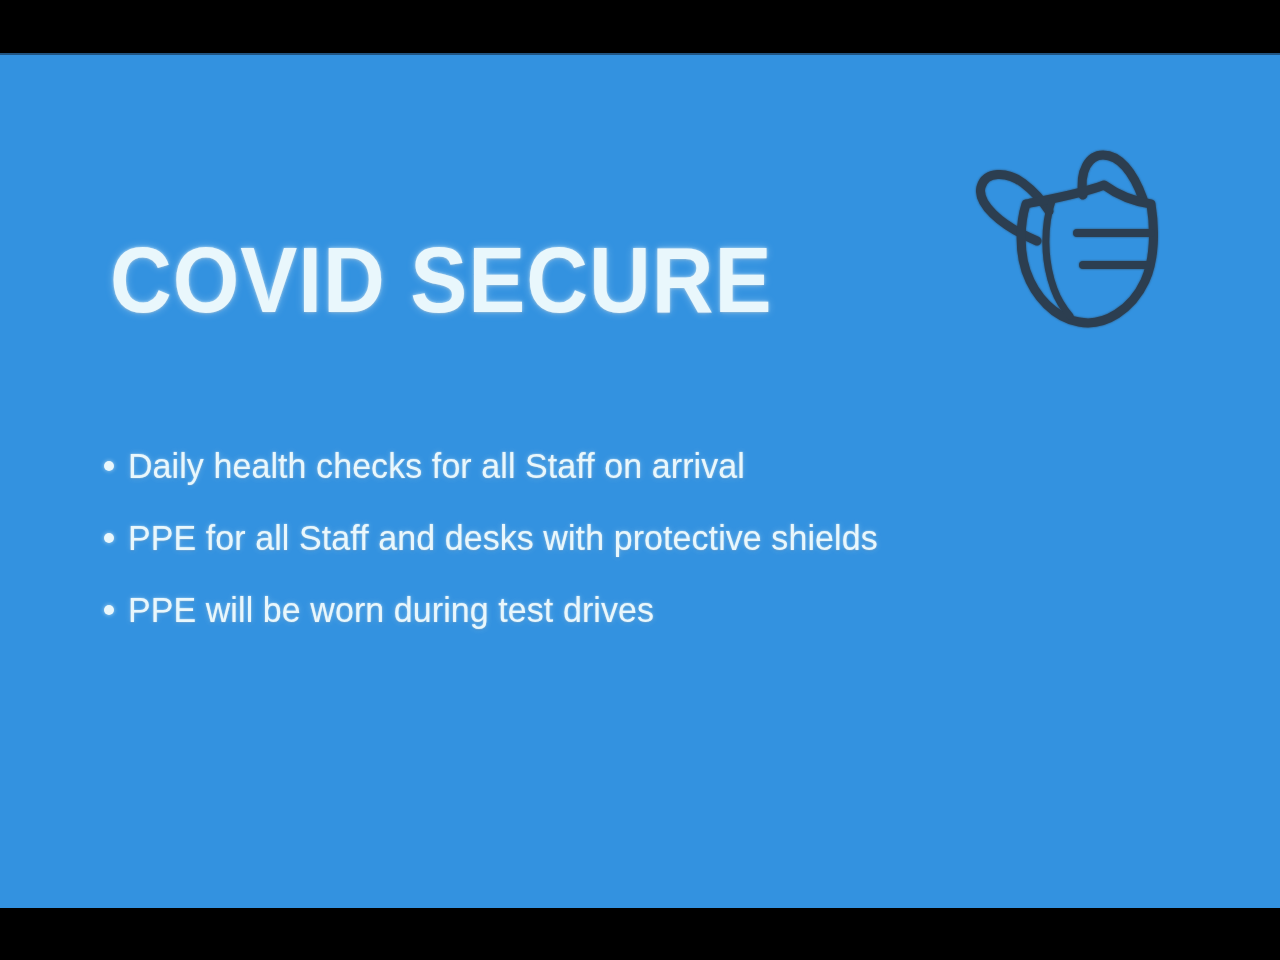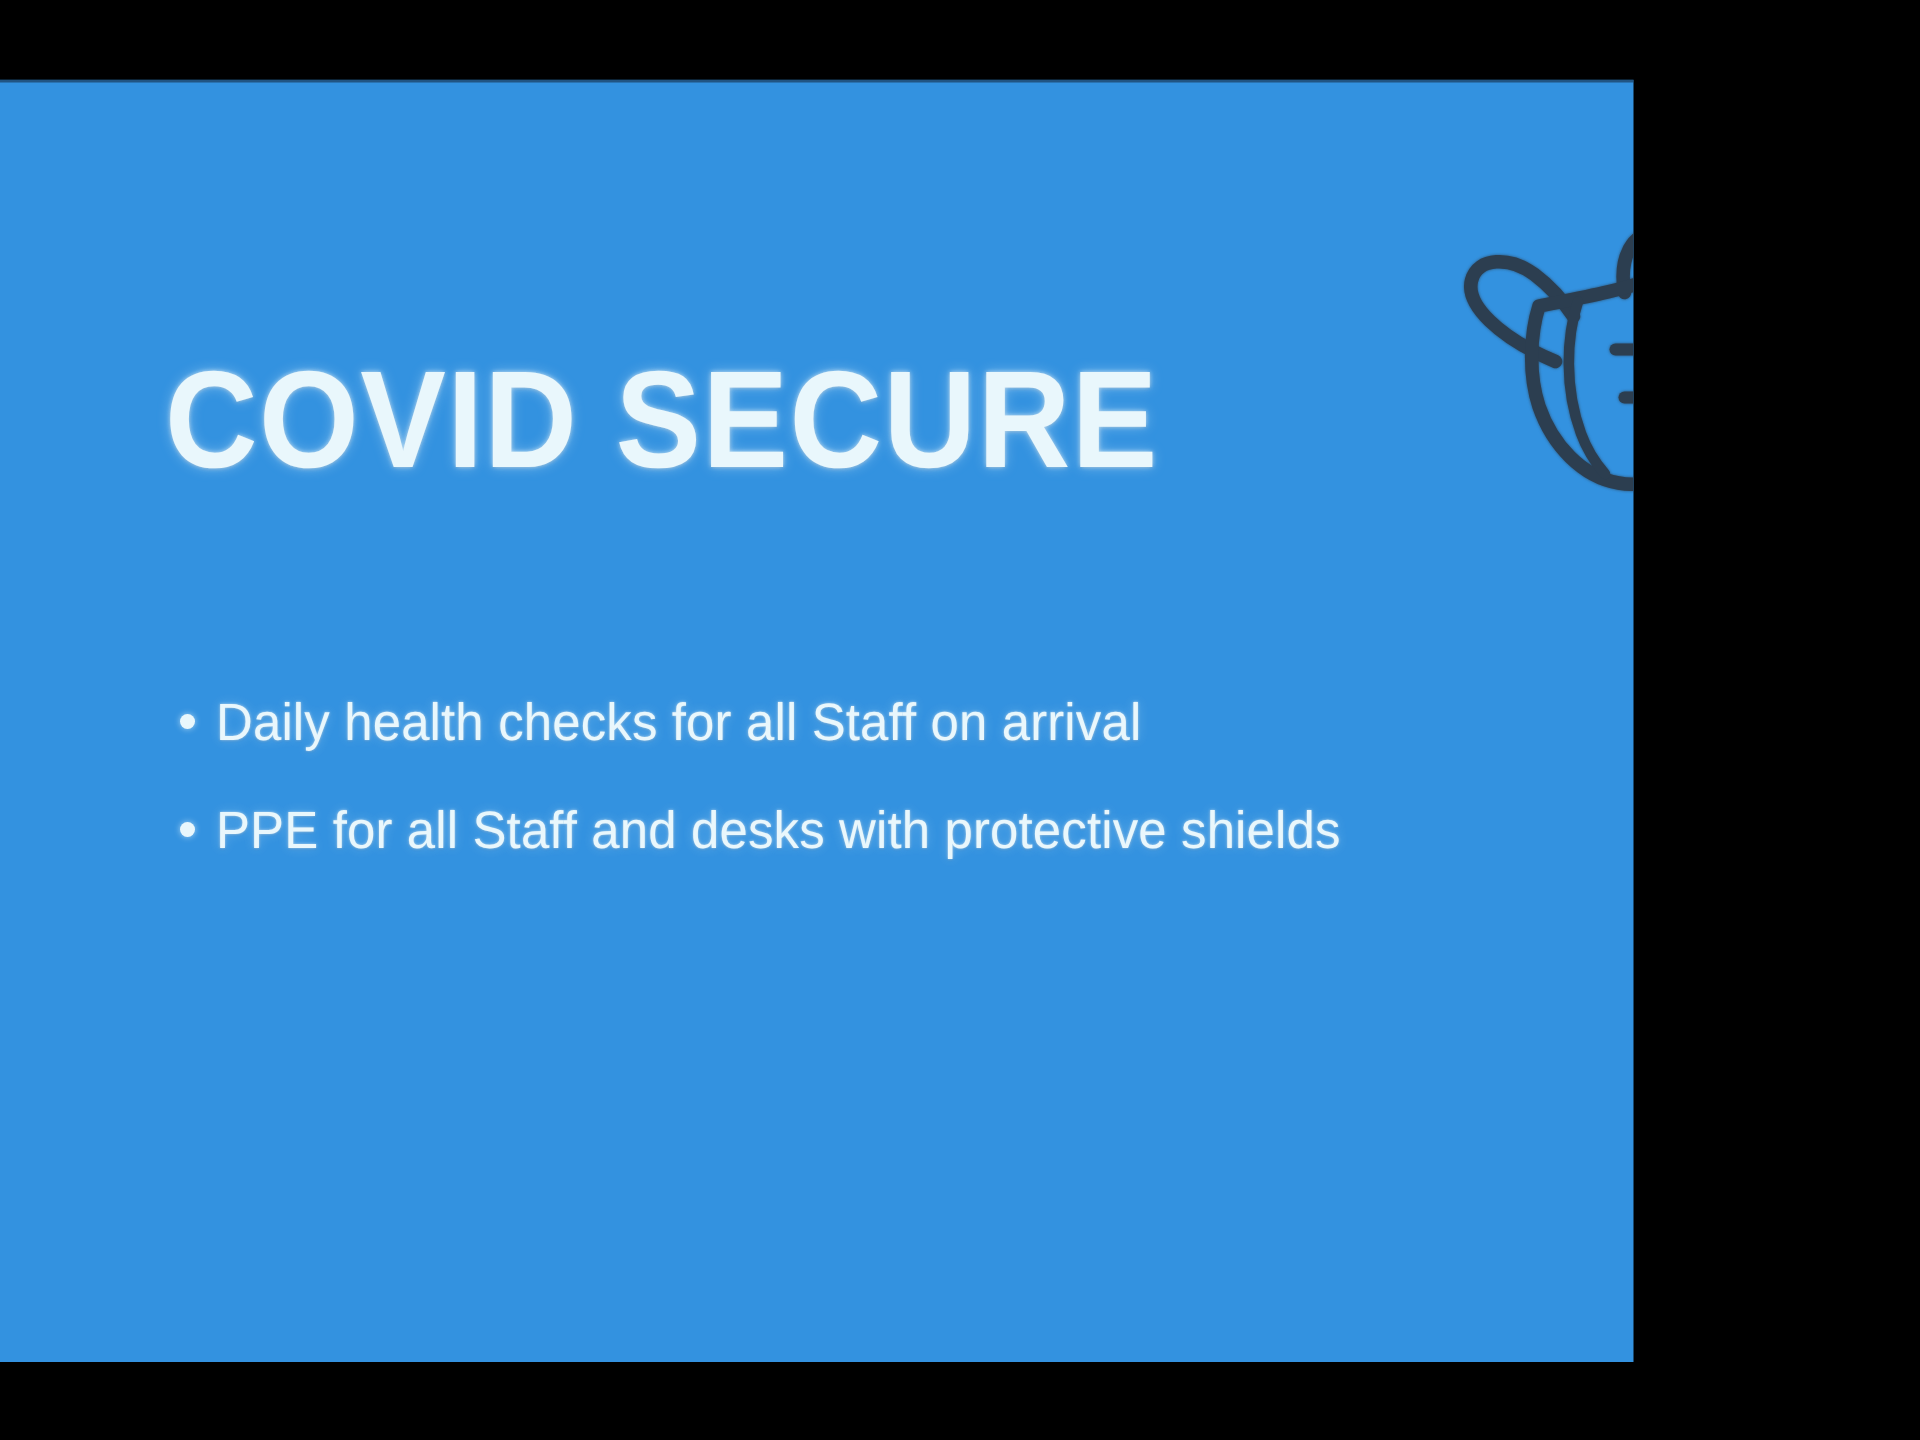--- a/index.html
+++ b/index.html
@@ -29,21 +29,21 @@
     z-index: 5;
   }
   .letterbox.top    { top: 0;    height: 53px; }
   .letterbox.bottom { top: 908px; height: 52px; }
 
   
   .slide {
     position: absolute;
     left: 0;
     top: 53px;
-    width: 1089px;
+    width: 1280px;
     height: 855px;
     background: #3392e0;
     overflow: hidden;
   }
   
   .slide::before {
     content: "";
     position: absolute;
     left: 0; top: 0;
     width: 100%;
@@ -69,21 +69,21 @@
     transform: scaleX(.93);
     transform-origin: left top;
     white-space: nowrap;
   }
 
   
   .bullets {
     position: absolute;
     left: 104px;
     top: 391px;
-    margin: 16px;
+    margin: 0;
     padding: 0;
     list-style: none;
     width: 1120px;
   }
   .bullet {
     display: flex;
     align-items: baseline;
     height: 72px;
     gap: 14px;
   }
@@ -155,19 +155,23 @@
 
     <ul class="bullets">
       <li class="bullet">
         <span class="bullet-dot"></span>
         <span class="bullet-text">Daily health checks for all Staff on arrival</span>
       </li>
       <li class="bullet">
         <span class="bullet-dot"></span>
         <span class="bullet-text">PPE for all Staff and desks with protective shields</span>
       </li>
+      <li class="bullet">
+        <span class="bullet-dot"></span>
+        <span class="bullet-text">PPE will be worn during test drives</span>
+      </li>
     </ul>
 
   </div>
 
   <div class="letterbox bottom"></div>
 
 </div>
 
 </body></html>

